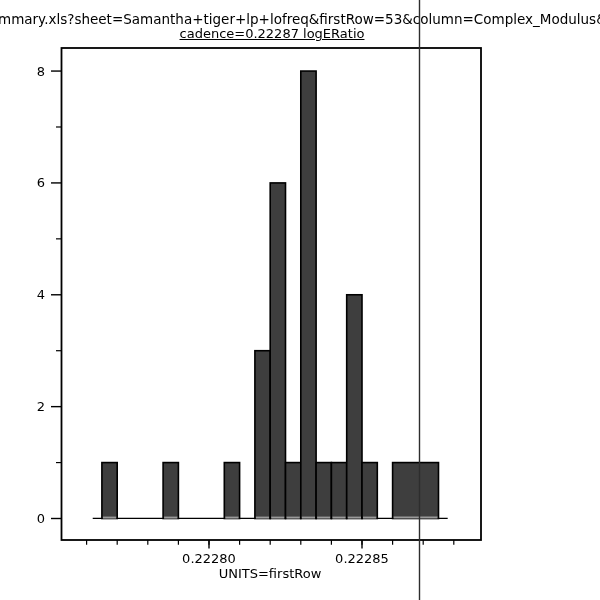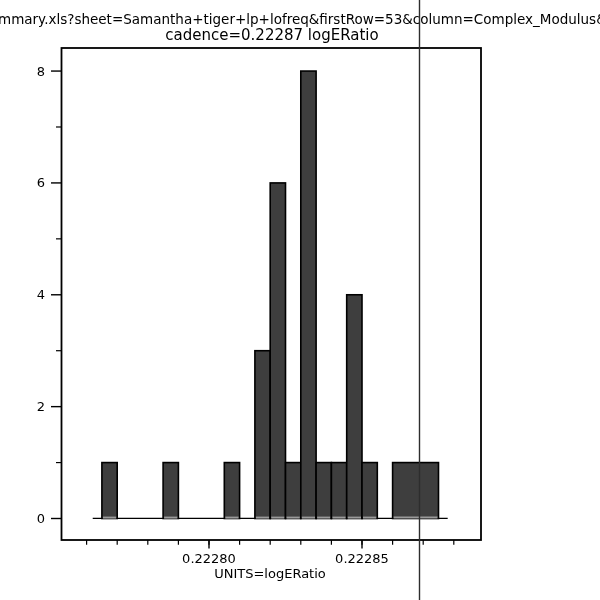--- a/index.html
+++ b/index.html
@@ -10,39 +10,39 @@
     background:#ffffff;
     color:#000;
     font-family:"DejaVu Sans","Liberation Sans",sans-serif;
   }
   .title-line1{
     position:absolute;top:12px;left:-2px;
     font-size:13.5px;line-height:1.15;white-space:nowrap;
   }
   .title-line2{
     position:absolute;top:27px;left:272px;transform:translateX(-50%);
-    font-size:15px;line-height:1.15;white-space:nowrap;
+    font-size:13px;line-height:1.15;white-space:nowrap;text-decoration:underline;
   }
   .x-axis-label{
     position:absolute;top:567px;left:270px;transform:translateX(-50%);
     font-size:13px;line-height:1.1;white-space:nowrap;
   }
   svg.chart{
     position:absolute;left:0;top:0;width:600px;height:600px;
   }
   svg.chart text{
     font-family:"DejaVu Sans","Liberation Sans",sans-serif;
   }
 </style>
 </head>
 <body>
 
 <div class="title-line1">mmary.xls?sheet=Samantha+tiger+lp+lofreq&amp;firstRow=53&amp;column=Complex_Modulus&amp;depende</div>
 <div class="title-line2">cadence=0.22287 logERatio</div>
-<div class="x-axis-label">UNITS=logERatio</div>
+<div class="x-axis-label">UNITS=firstRow</div>
 
 <svg class="chart" id="chart-svg" viewBox="0 0 600 600">
     <rect x="61.5" y="48" width="419.5" height="492" fill="none" stroke="#000" stroke-width="1.8"></rect>
     <line x1="51" y1="518.5" x2="61.5" y2="518.5" stroke="#000" stroke-width="1.4"></line>
     <text x="45" y="523" text-anchor="end" font-size="13" fill="#000">0</text>
     <line x1="51" y1="406.64" x2="61.5" y2="406.64" stroke="#000" stroke-width="1.4"></line>
     <text x="45" y="411.14" text-anchor="end" font-size="13" fill="#000">2</text>
     <line x1="51" y1="294.78" x2="61.5" y2="294.78" stroke="#000" stroke-width="1.4"></line>
     <text x="45" y="299.28" text-anchor="end" font-size="13" fill="#000">4</text>
     <line x1="51" y1="182.92000000000002" x2="61.5" y2="182.92000000000002" stroke="#000" stroke-width="1.4"></line>

